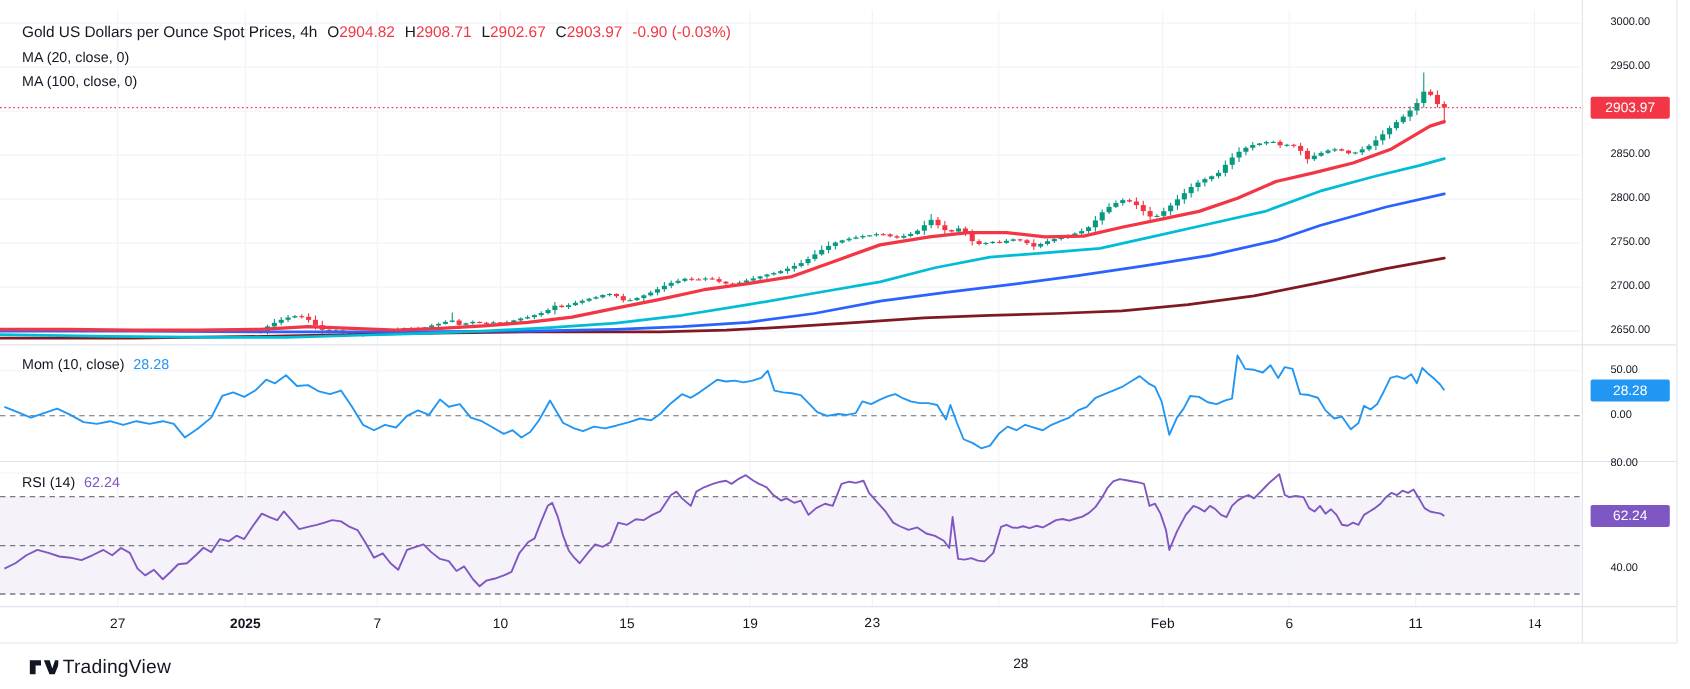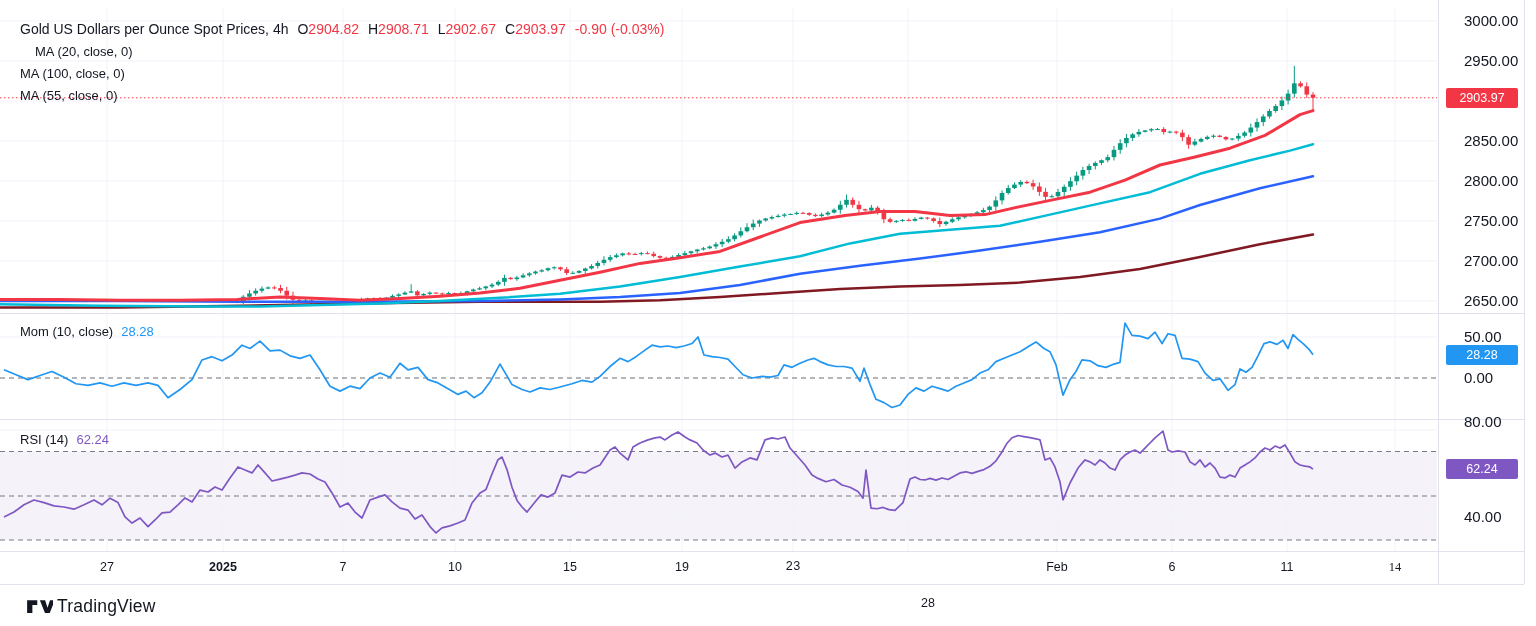--- a/index.html
+++ b/index.html
@@ -7,21 +7,21 @@
        font-family:"Liberation Sans",sans-serif;overflow:hidden;color:#131722;}
   #chart-svg{position:absolute;left:0;top:0;}
   .legend{position:absolute;left:20px;white-space:nowrap;pointer-events:auto;}
   .legend-row{font-size:13px;line-height:18px;height:18px;color:#131722;}
   .title-row{font-size:14px;line-height:17px;height:17px;}
   .grp{margin-left:9px;}
   .red{color:#F23645;}
   .blue{color:#2196F3;}
   .purple{color:#7E57C2;}
   .ind-val{margin-left:8px;font-size:13px;}
-  .axis-label{position:absolute;left:1464px;font-size:15px;color:#131722;line-height:16px;}
+  .axis-label{position:absolute;left:1464px;font-size:10px;color:#131722;line-height:16px;}
   .badge{position:absolute;left:1446px;width:72px;height:20px;border-radius:2px;
          color:#fff;font-size:12.5px;line-height:20px;text-align:center;font-weight:500;}
   .time-label{position:absolute;top:560px;font-size:12.5px;color:#131722;transform:translateX(-50%);}
   .time-label.bold{font-weight:bold;}
   .footer{position:absolute;left:26px;top:596px;display:flex;align-items:center;gap:4px;}
   .brand-text{font-size:17.5px;font-weight:500;color:#131722;letter-spacing:.2px;}
 </style>
 </head>
 <body>
 
@@ -416,23 +416,22 @@
       <path d="M0,299.40000000000003 L60,299.40000000000003 L120,300.2 L180,300.2 L237,299.40000000000003 L280,297 L320,298.6 L360,300.2 L400,298.6 L440,296.2 L480,293 L520,288.2 L560,280.2 L600,272.20000000000005 L640,263.4 L680,257.8 L720,251.4 L760,237 L800,222.60000000000002 L845,215.4 L880,211.4 L915,211.4 L950,215.4 L985,214.60000000000002 L1020,206.60000000000002 L1055,199.4 L1090,192.20000000000002 L1125,180.20000000000002 L1160,165 L1195,157 L1230,148.2 L1265,135.4 L1300,114.60000000000001 L1313,110.60000000000001" fill="none" stroke="#F23645" stroke-width="3" stroke-linejoin="round" stroke-linecap="round"></path>
       <path d="M4,369.8 L16,374.72 L28,379.64 L40,375.54 L52,371.44 L64,377.18 L76,383.74 L88,385.38 L100,382.92 L112,386.2 L124,382.92 L136,385.38 L148,382.92 L158,385.38 L168,397.68 L180,389.48 L192,379.64 L202,359.96 L212,356.68 L222,360.78 L232,355.04 L242,345.2 L250,348.48 L260,341.1 L270,350.94 L280,350.12 L290,355.86 L300,358.32 L310,355.04 L320,369.8 L330,386.2 L340,391.12 L350,386.2 L360,388.66 L370,378 L380,373.08 L390,377.18 L400,363.24 L408,369.8 L418,367.34 L428,379.64 L438,382.92 L448,388.66 L458,394.4 L466,391.12 L474,397.68 L482,392.76 L490,382.1 L500,364.06 L512,384.56 L522,389.48 L530,391.94 L540,387.84 L550,389.48 L560,387.02 L572,383.74 L582,380.46 L592,382.1 L600,376.36 L610,366.52 L620,358.32 L628,361.6 L636,356.68 L645,350.12 L652,345.2 L660,346.84000000000003 L668,346.02 L676,347.66 L684,346.02 L692,343.56 L698,337 L704,355.04 L712,356.68 L720,357.5 L728,359.14 L735,366.52 L743,374.72 L752,378 L762,376.36 L770,377.18 L778,375.54 L784,364.88 L792,367.34 L800,363.24 L808,359.96 L814,358.32 L820,361.6 L828,364.88 L836,366.52 L844,366.52 L852,368.16 L860,381.28 L864,368.16 L870,384.56 L876,399.32 L884,402.6 L892,407.52 L900,405.06 L908,394.4 L916,387.84 L924,391.12 L932,386.2 L940,388.66 L948,391.12 L956,386.2 L964,382.92 L972,379.64 L980,373.08 L988,369.8 L996,361.6 L1004,358.32 L1012,355.04 L1020,351.76 L1028,346.84000000000003 L1036,341.92 L1044,348.48 L1050,351.76 L1056,364.88 L1063,395.22 L1070,379.64 L1076,371.44 L1082,359.96 L1090,360.78 L1098,365.7 L1106,367.34 L1114,364.06 L1120,362.42 L1125,323.06 L1132,335.36 L1140,336.18 L1148,338.64 L1155,332.08 L1162,343.56 L1168,333.72 L1175,335.36 L1182,358.32 L1190,359.14 L1198,361.6 L1205,373.08 L1213,380.46 L1220,378.82 L1228,390.3 L1235,384.56 L1240,368.98 L1246,372.26 L1252,367.34 L1258,355.86 L1264,343.56 L1270,341.92 L1277,344.38 L1283,340.28 L1288,348.48 L1293,334.54 L1298,339.46 L1304,344.38 L1309,349.3 L1313,354.8104" fill="none" stroke="#2196F3" stroke-width="1.7" stroke-linejoin="round"></path>
       <path d="M4,516.9 L14,512.06 L24,504.8 L34,499.96 L44,502.6 L54,505.9 L64,507 L74,509.2 L84,504.8 L94,499.96 L102,504.8 L110,498.2 L118,502.6 L125,516.9 L132,523.06 L140,518 L148,526.58 L155,519.98 L162,512.94 L170,512.06 L178,504.8 L185,497.98 L192,501.94 L200,490.06 L208,492.04 L215,486.98 L222,490.06 L230,477.96 L238,466.96 L245,470.04 L252,472.9 L258,464.98 L265,472.9 L272,481.04 L280,479.06 L288,477.08 L295,475.1 L302,472.9 L310,474 L318,479.06 L325,481.92 L332,492.92 L340,507 L348,503.04 L355,512.06 L362,518 L370,499.96 L378,497.1 L385,494.9 L392,501.94 L400,508.1 L408,510.08 L415,519.1 L422,514.92 L430,526.58 L436,532.96 L442,527.9 L450,525.92 L458,523.06 L465,519.98 L472,503.04 L480,492.92 L486,489.4 L492,474 L498,459.7 L502,457.06 L507,469.6 L512,487.2 L517,500.4 L522,507 L527,512.06 L535,501.94 L541,494.9 L548,497.1 L555,492.92 L562,475.1 L570,477.08 L578,472.02 L585,472.9 L593,468.06 L600,464.98 L610,450.02 L615,446.94 L620,453.1 L628,459.91999999999996 L633,446.94 L640,442.98 L648,439.9 L655,437.91999999999996 L660,437.04 L665,439.9 L672,435.06 L678,431.98 L685,437.04 L690,439.9 L697,442.98 L703,450.02 L710,455.08000000000004 L715,453.1 L722,457.06 L728,455.08000000000004 L735,468.06 L742,461.9 L750,457.94 L757,459.91999999999996 L765,439.9 L772,437.91999999999996 L778,439.02 L785,437.04 L790,448.04 L798,457.06 L805,464.98 L812,475.1 L818,478.4 L826,481.7 L834,479.5 L842,485 L850,487.2 L858,491.6 L863,498.2 L866,470.04 L871,508.1 L877,508.76 L883,507.44 L889,509.64 L895,510.3 L903,502.6 L910,479.06 L915,477.08 L920,479.5 L925,479.94 L930,478.4 L936,480.15999999999997 L942,477.96 L948,479.5 L954,476.2 L960,472.9 L966,471.8 L972,473.34000000000003 L978,471.36 L984,469.6 L990,466.3 L996,460.8 L1002,452 L1007,443.2 L1012,437.7 L1018,435.5 L1024,436.6 L1030,437.7 L1036,438.8 L1040,439.9 L1045,459.91999999999996 L1050,457.94 L1055,466.96 L1060,481.92 L1063,499.96 L1070,483.02 L1078,468.06 L1085,459.91999999999996 L1090,461.9 L1095,464.98 L1100,459.91999999999996 L1105,463 L1110,468.06 L1115,470.04 L1120,459.91999999999996 L1125,455.08000000000004 L1130,452 L1135,450.02 L1140,453.1 L1145,448.04 L1150,442.98 L1155,437.91999999999996 L1163,431.1 L1168,450.02 L1172,452 L1178,450.9 L1185,452 L1190,461.9 L1195,464.98 L1200,459.91999999999996 L1205,466.96 L1210,463 L1215,468.06 L1220,477.08 L1225,477.96 L1230,475.1 L1235,477.08 L1240,468.06 L1245,464.98 L1250,461.9 L1255,457.94 L1260,452 L1265,448.04 L1270,450.02 L1275,446.06 L1280,448.04 L1285,444.96 L1290,453.1 L1295,461.9 L1300,464.98 L1305,466.08 L1310,466.96 L1313,469.072" fill="none" stroke="#7E57C2" stroke-width="1.7" stroke-linejoin="round"></path>
       <line x1="0" y1="97.8" x2="1437" y2="97.8" stroke="#F23645" stroke-width="1" stroke-dasharray="1.5 2.5"></line>
     </svg>
 
   <div class="legend" style="top:21px;">
     <div class="legend-row title-row">
       <span>Gold US Dollars per Ounce Spot Prices, 4h</span><span class="grp"><span>O</span><span class="red">2904.82</span></span><span class="grp"><span>H</span><span class="red">2908.71</span></span><span class="grp"><span>L</span><span class="red">2902.67</span></span><span class="grp"><span>C</span><span class="red">2903.97</span></span><span class="grp red">-0.90 (-0.03%)</span>
     </div>
-    <div class="legend-row" style="margin-top:5px;margin-left:15px;">MA (20, close, 0)</div>
+    <div class="legend-row" style="margin-top:5px;">MA (20, close, 0)</div>
     <div class="legend-row" style="margin-top:4px;">MA (100, close, 0)</div>
-    <div class="legend-row" style="margin-top:4px;">MA (55, close, 0)</div>
   </div>
 
   <div class="legend" style="top:322px;">
     <span class="legend-row">Mom (10, close)</span><span class="blue ind-val">28.28</span>
   </div>
 
   <div class="legend" style="top:430px;">
     <span class="legend-row">RSI (14)</span><span class="purple ind-val">62.24</span>
   </div>
 

